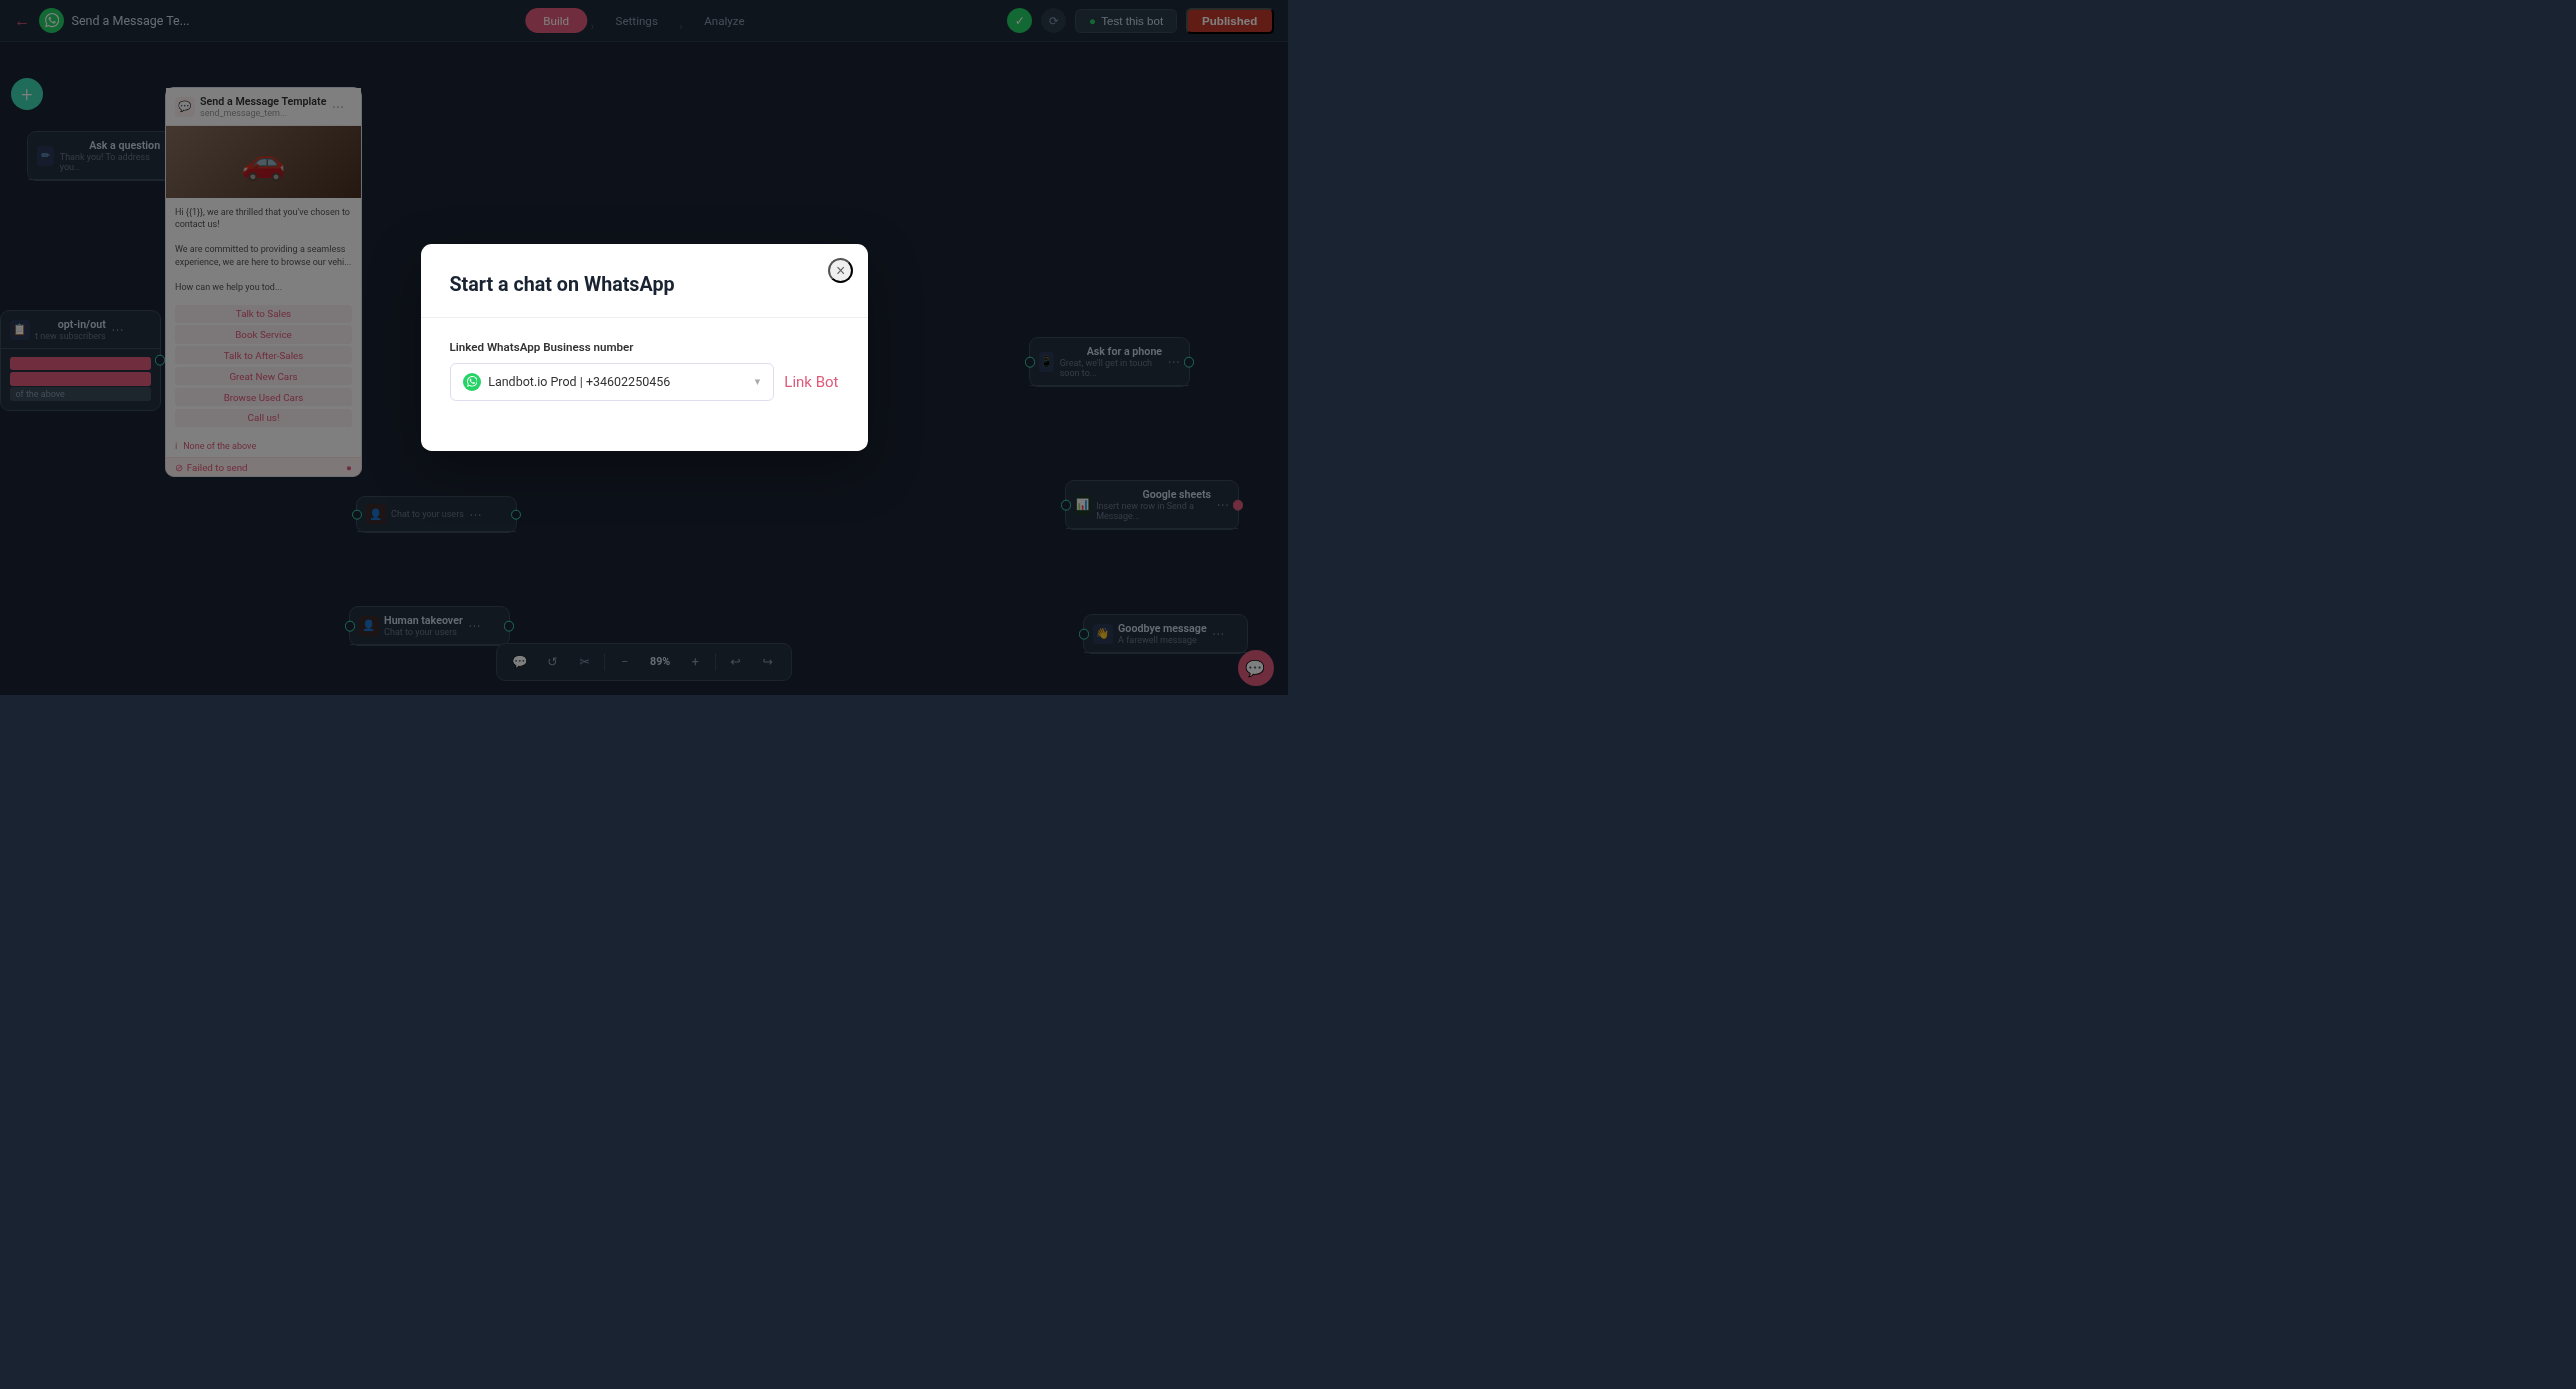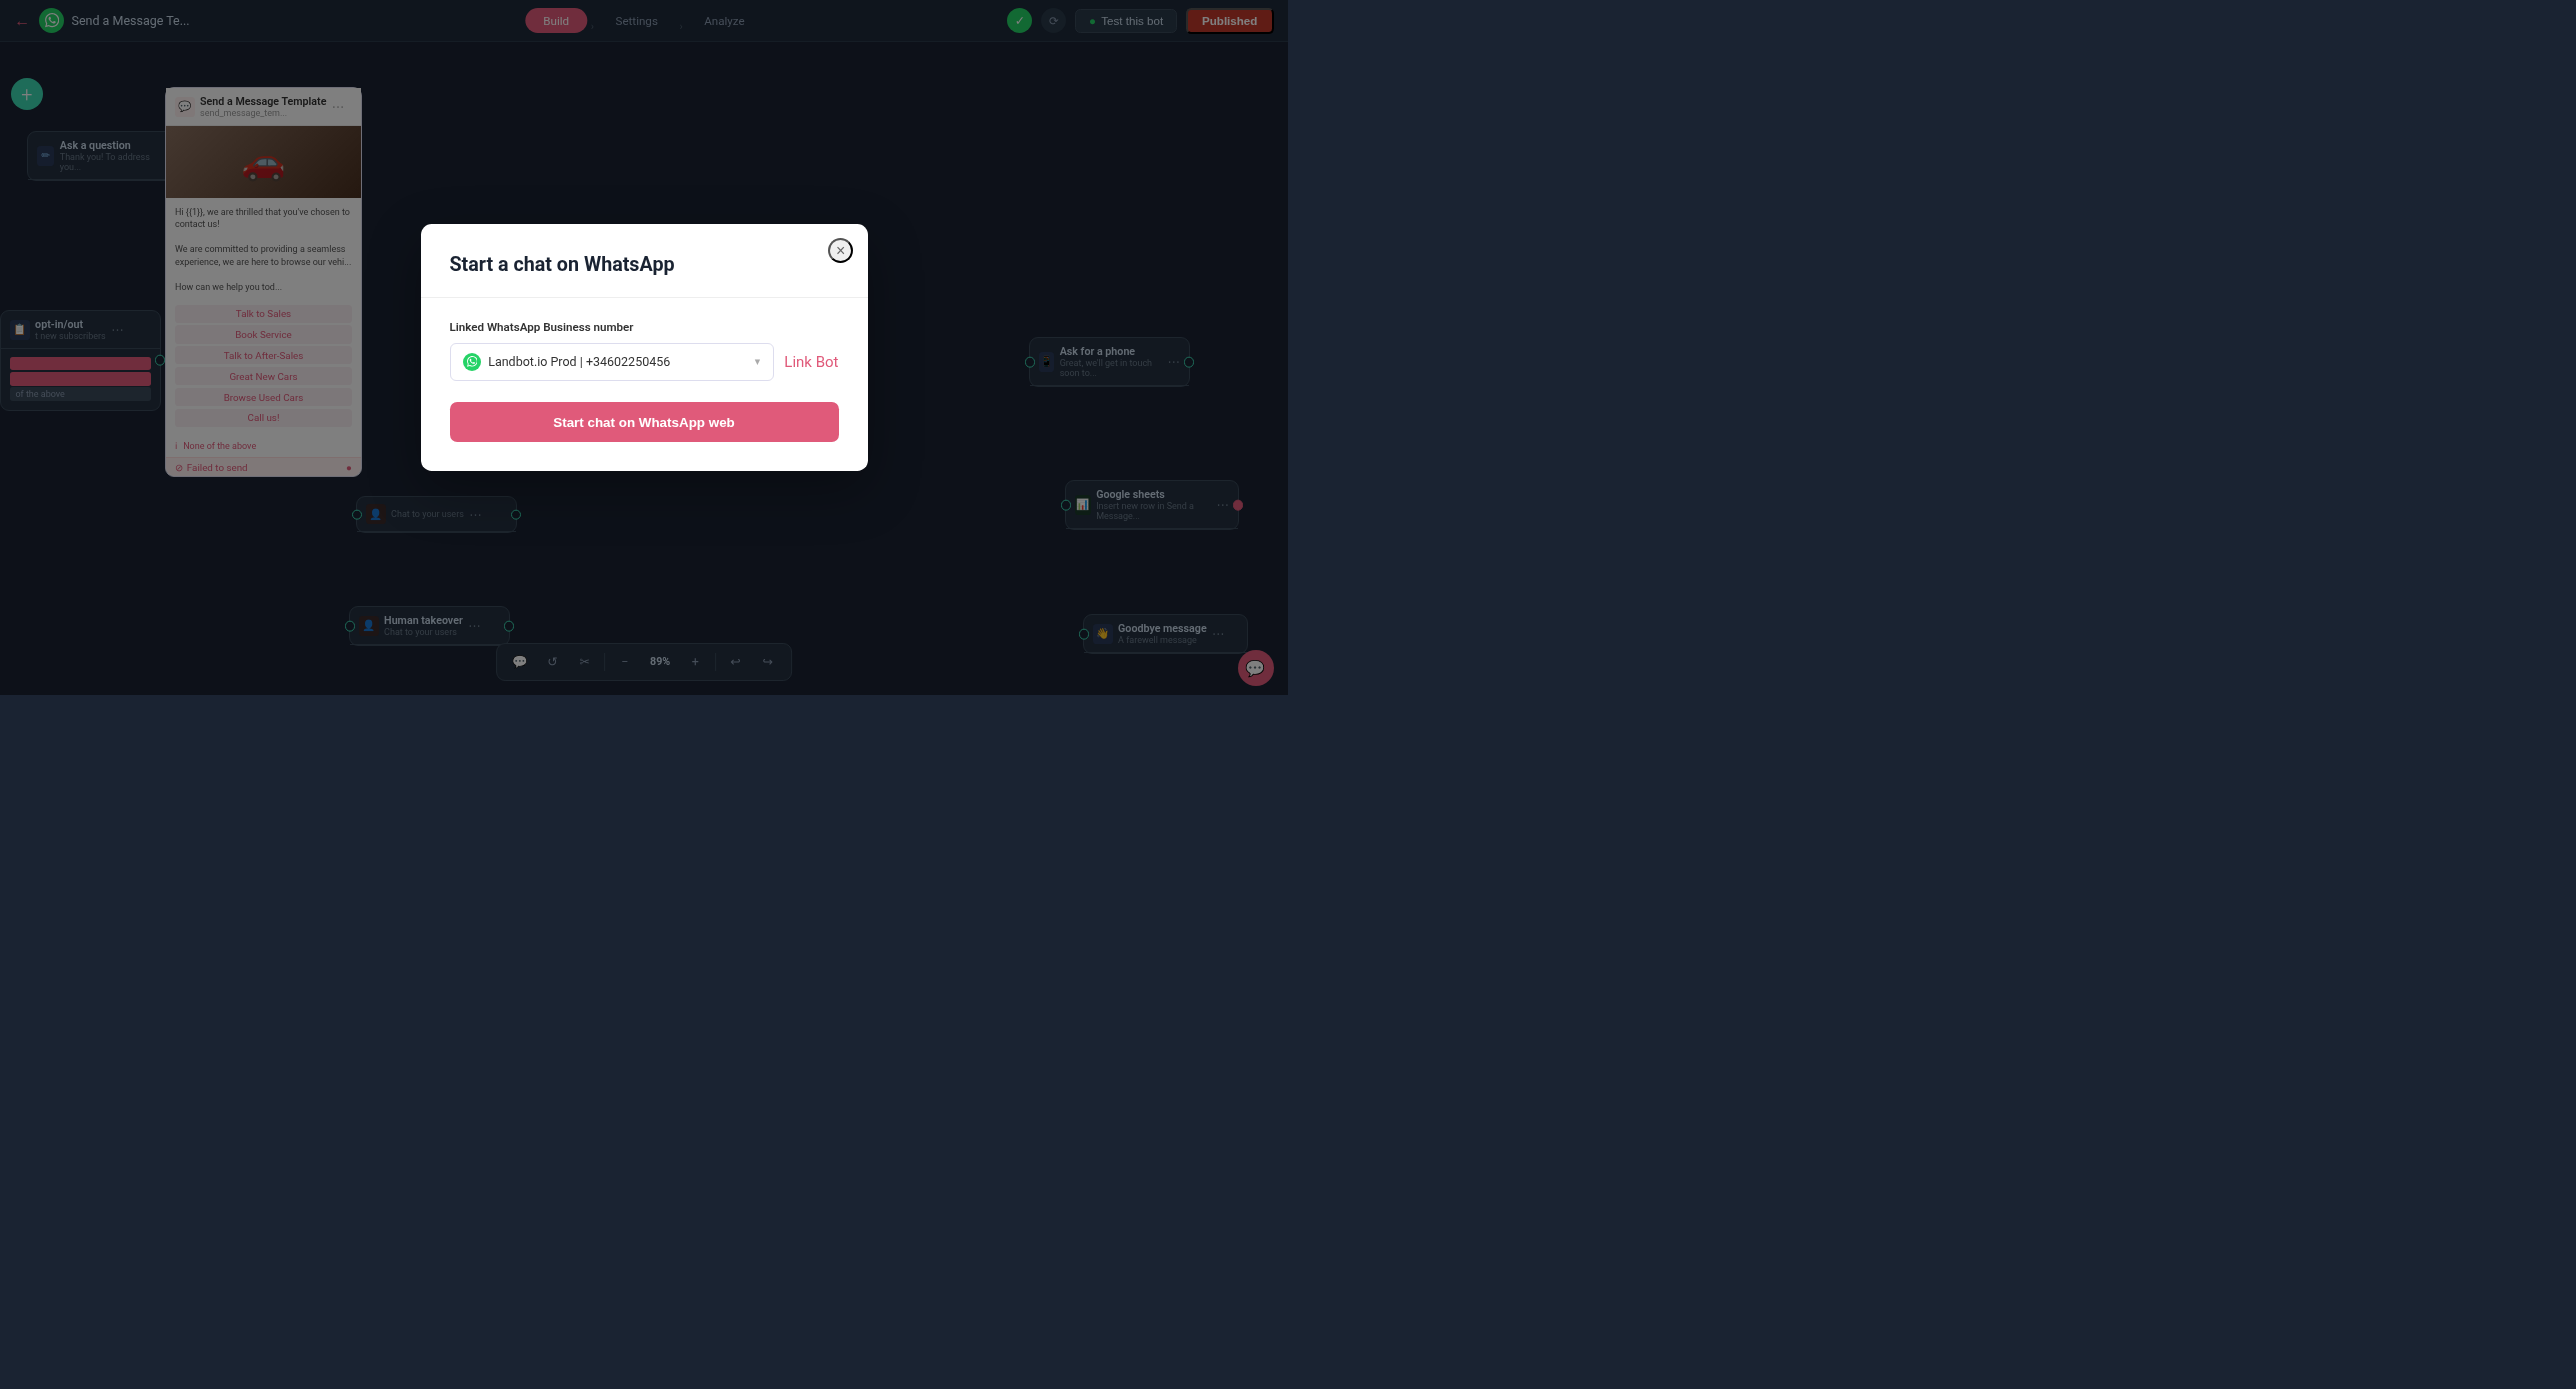--- a/index.html
+++ b/index.html
@@ -136,20 +136,21 @@
       width: 19.7px; height: 19.7px;
       border-radius: 3.6px;
       display: flex; align-items: center; justify-content: center;
       font-size: 10.7px;
     }
     .node-title {
       font-size: 10.7px;
       color: #c8d8e8;
       font-weight: 600;
       flex: 1;
+      text-align: right;
     }
     .node-subtitle {
       font-size: 9px;
       color: #6a7a8a;
     }
     .node-dots {
       color: #6a7a8a;
       font-size: 12.5px;
       cursor: pointer;
     }
@@ -703,16 +704,15 @@
               <path d="M17.472 14.382c-.297-.149-1.758-.867-2.03-.967-.273-.099-.471-.148-.67.15-.197.297-.767.966-.94 1.164-.173.199-.347.223-.644.075-.297-.15-1.255-.463-2.39-1.475-.883-.788-1.48-1.761-1.653-2.059-.173-.297-.018-.458.13-.606.134-.133.298-.347.446-.52.149-.174.198-.298.298-.497.099-.198.05-.371-.025-.52-.075-.149-.669-1.612-.916-2.207-.242-.579-.487-.5-.669-.51-.173-.008-.371-.01-.57-.01-.198 0-.52.074-.792.372-.272.297-1.04 1.016-1.04 2.479 0 1.462 1.065 2.875 1.213 3.074.149.198 2.096 3.2 5.077 4.487.709.306 1.262.489 1.694.625.712.227 1.36.195 1.871.118.571-.085 1.758-.719 2.006-1.413.248-.694.248-1.289.173-1.413-.074-.124-.272-.198-.57-.347m-5.421 7.403h-.004a9.87 9.87 0 01-5.031-1.378l-.361-.214-3.741.982.998-3.648-.235-.374a9.86 9.86 0 01-1.51-5.26c.001-5.45 4.436-9.884 9.888-9.884 2.64 0 5.122 1.03 6.988 2.898a9.825 9.825 0 012.893 6.994c-.003 5.45-4.437 9.884-9.885 9.884m8.413-18.297A11.815 11.815 0 0012.05 0C5.495 0 .16 5.335.157 11.892c0 2.096.547 4.142 1.588 5.945L.057 24l6.305-1.654a11.882 11.882 0 005.683 1.448h.005c6.554 0 11.89-5.335 11.893-11.893a11.821 11.821 0 00-3.48-8.413z"></path>
             </svg>
         </div>
         <span class="select-text">Landbot.io Prod | +34602250456</span>
         <span class="select-chevron">▾</span>
       </div>
       <span class="link-bot-btn">Link Bot</span>
     </div>
 
 
-    <button class="start-chat-btn">Start chat on WhatsApp web</button>
   </div>
 </div>
 
 
 </body></html>

